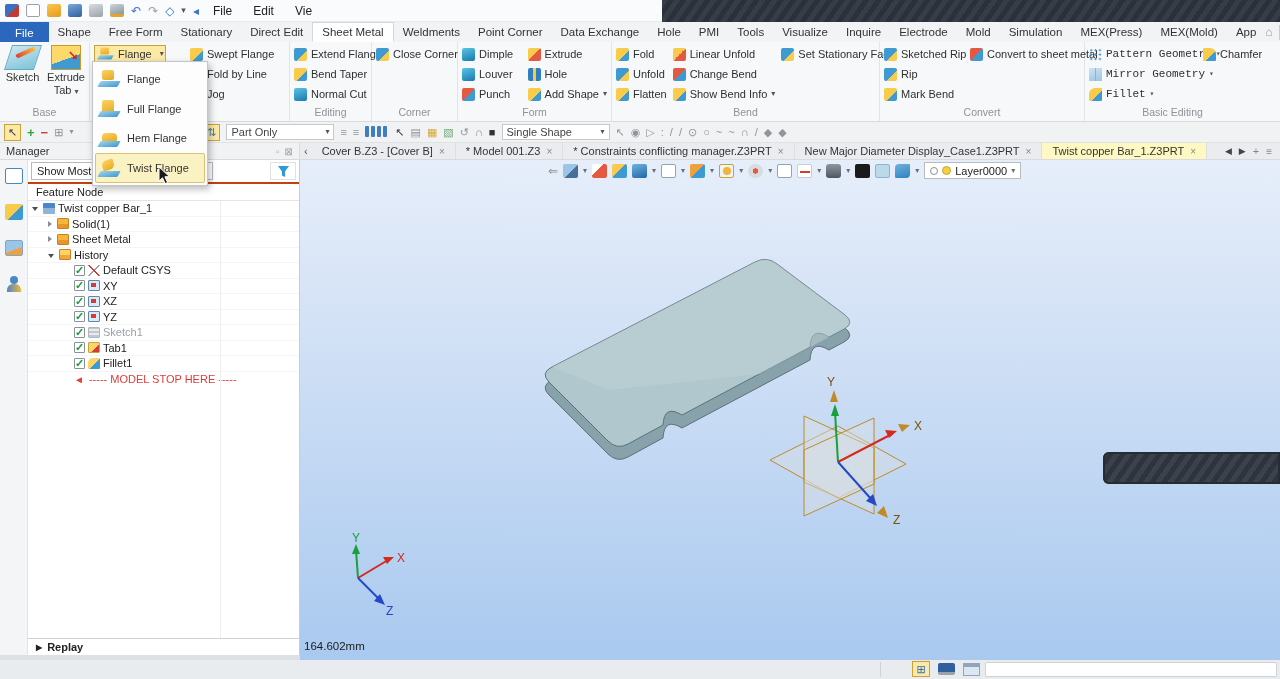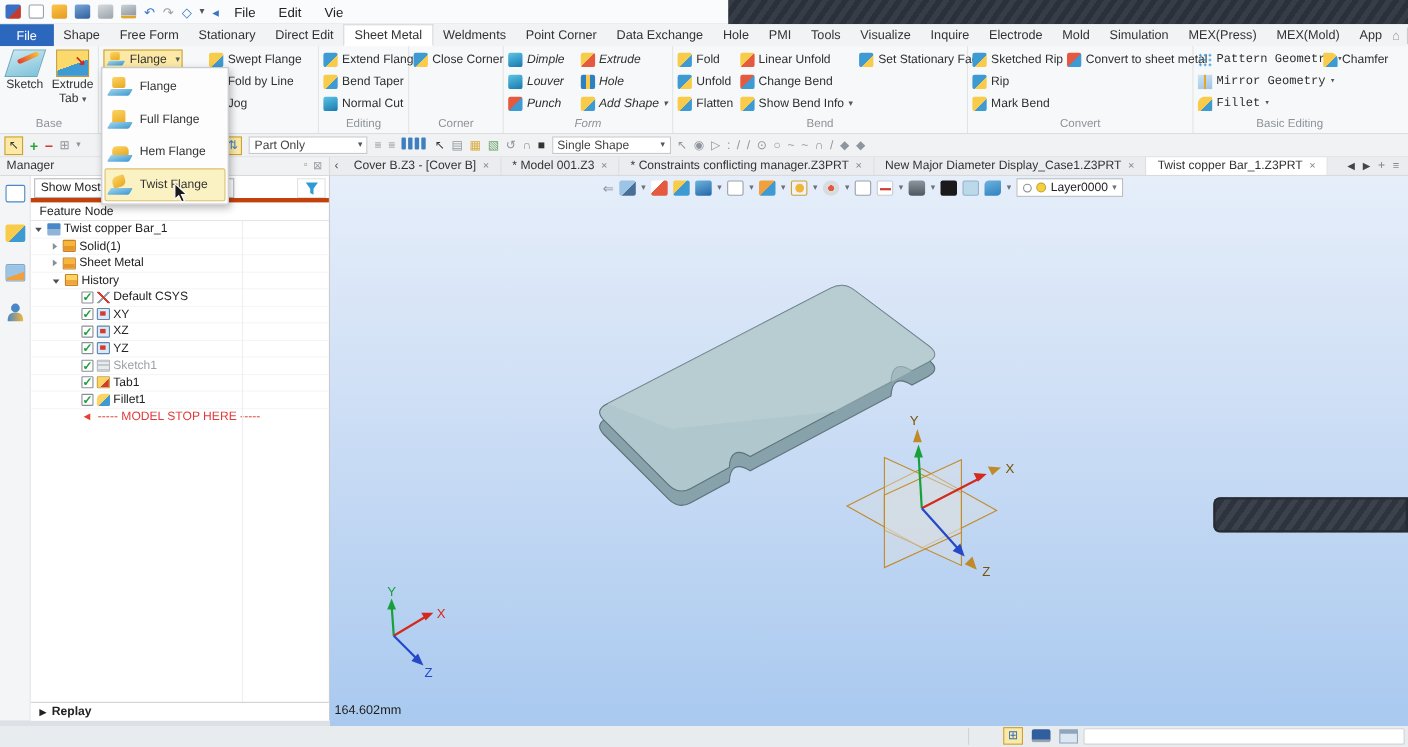--- a/index.html
+++ b/index.html
@@ -82,37 +82,37 @@
   .tr-ico.dark { color:#333; }
   .hl-box { display:flex; align-items:center; justify-content:center; width:17px; height:17px; background:#fce9a6; border:1px solid #c9a23a; }
   .combo { background:#fff; border:1px solid #c6cacd; height:16px; display:flex; align-items:center; justify-content:space-between; padding:0 4px; color:#444; }
   .blue-bar { width:4px; height:11px; background:#3f7fc1; border-radius:1px; display:inline-block; margin-right:2px; }
 
   
   .docrow { position:absolute; left:0; top:143px; width:1280px; height:17px; background:#eaecef; display:flex; align-items:stretch; border-bottom:1px solid #d8dadc; }
   .mgr-head { width:300px; background:#f0f2f3; display:flex; align-items:center; padding:0 6px; color:#333; border-right:1px solid #d8dadc; }
   .mgr-head .mini { margin-left:auto; display:flex; gap:5px; color:#9aa1a8; font-size:10px; }
   .dtab { display:flex; align-items:center; gap:6px; padding:0 10px; border-right:1px solid #dcdee0; color:#333; white-space:nowrap; }
-  .dtab.active { background:#ffffff; }
+  .dtab.active { background:#fef9c3; }
   .dtab .x { color:#888; font-size:10px; }
   .dtab-ctls { margin-left:auto; display:flex; align-items:center; gap:7px; padding-right:8px; color:#444; font-size:9px; }
 
   
   .main { position:absolute; left:0; top:160px; width:1280px; height:500px; background:#dde0e4; display:flex; }
   .leftstrip { width:28px; height:495px; background:#f4f5f6; border-right:1px solid #e0e2e4; display:flex; flex-direction:column; align-items:center; padding-top:8px; gap:20px; }
   .ls-ico { width:18px; height:16px; border-radius:2px; }
   .ls-cube { background:#fff; border:1.5px solid #4a87c9; }
   .ls-box { background:linear-gradient(135deg,#f8cb4a 0 55%,#3e9ad2 55%); }
   .ls-img { background:linear-gradient(160deg,#9cc4e4 60%,#f0a03c 60%); border:1px solid #7fa6c9; }
   .ls-user { position:relative; background:transparent; }
   .ls-user::before { content:""; position:absolute; left:5px; top:0; width:8px; height:8px; border-radius:50%; background:#4a87c9; }
   .ls-user::after { content:""; position:absolute; left:2px; top:8px; width:14px; height:8px; border-radius:6px 6px 0 0; background:linear-gradient(90deg,#4a87c9,#f0b63c); }
 
   .manager { width:272px; height:495px; background:#fff; border-right:1px solid #c9ccd0; position:relative; display:flex; flex-direction:column; }
-  .filter-row { height:24px; display:flex; align-items:flex-start; gap:4px; padding:2px 3px; border-bottom:4px solid #c2410c; }
+  .filter-row { height:24px; display:flex; align-items:center; gap:4px; padding:2px 3px; border-bottom:2px solid #c2410c; }
   .showmost { width:182px; height:18px; border:1px solid #b6bac0; background:#fff; display:flex; align-items:center; padding:0 5px; color:#222; }
   .funnel-cell { margin-left:auto; width:26px; height:18px; border:1px solid #dfe2e4; display:flex; align-items:center; justify-content:center; }
   .fnode-head { height:17px; display:flex; align-items:center; padding-left:8px; border-bottom:1px solid #e3e5e7; color:#222; position:relative; }
   .tree { position:relative; flex:1; }
   .tree .vline { position:absolute; left:192px; top:0; bottom:0; width:1px; background:#eceef0; }
   .trow { height:15.5px; display:flex; align-items:center; border-bottom:1px solid #f4f5f6; padding-left:4px; gap:3px; }
   .ind1 { width:13px; flex:none; } .ind3 { width:39px; flex:none; }
   .exp { width:0; height:0; border-top:3.5px solid transparent; border-bottom:3.5px solid transparent; border-left:4.5px solid #8a9096; flex:none; margin-right:2px; }
   .exp.open { border-left:3.5px solid transparent; border-right:3.5px solid transparent; border-top:4.5px solid #4a4f55; border-bottom:none; margin-top:2px; }
   .cbx { width:11px; height:11px; background:#fff; border:1px solid #8a9096; border-radius:1px; flex:none; position:relative; }
@@ -294,21 +294,21 @@
           <div class="rcol">
         <div class="ritem">
               <span class="ic ib"></span>
               <span>Close Corner</span>
             </div>
       </div>
         </div>
       <div class="rgroup-label">Corner</div>
     </div>
 
-    <div class="rgroup" style="width:154px;font-style:italic;">
+    <div class="rgroup" style="width:154px;">
       <div class="rgroup-items">
         <div class="rcol" style="width:62px;">
           <div class="ritem">
               <span class="ic it"></span>
               <span>Dimple</span>
             </div>
           <div class="ritem">
               <span class="ic it"></span>
               <span>Louver</span>
             </div>

